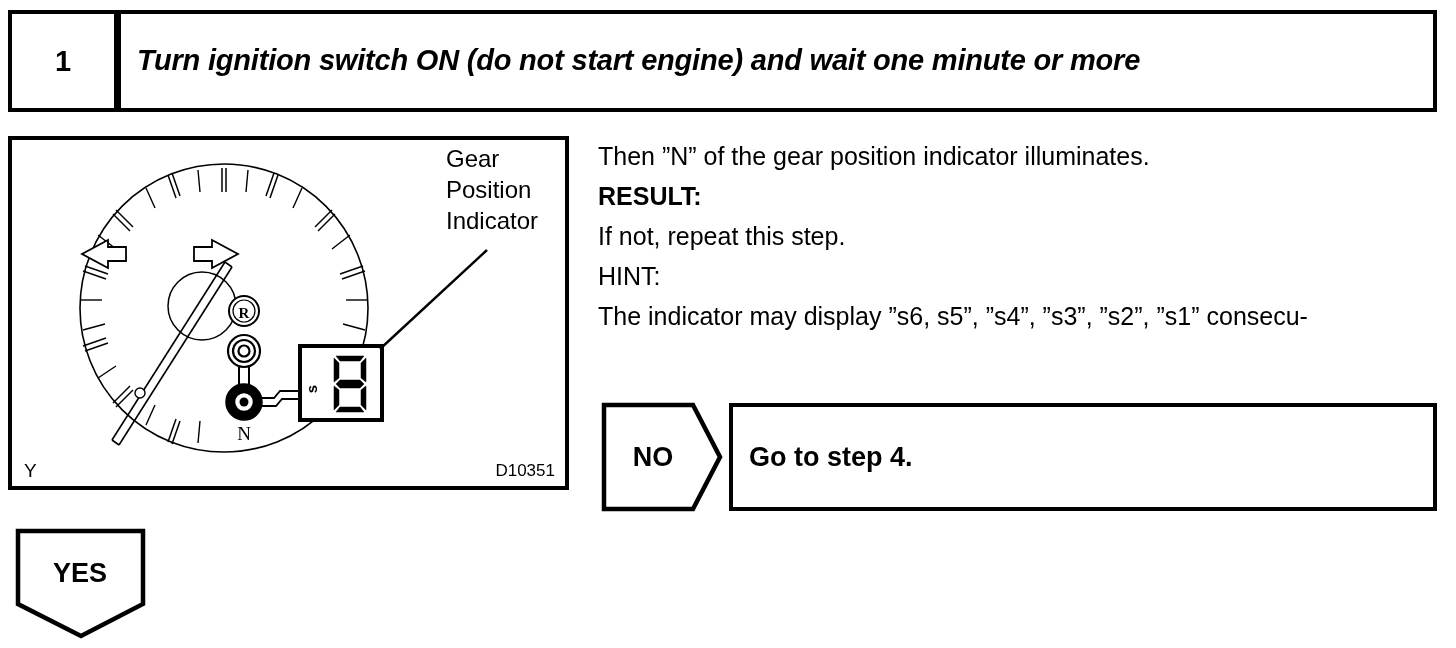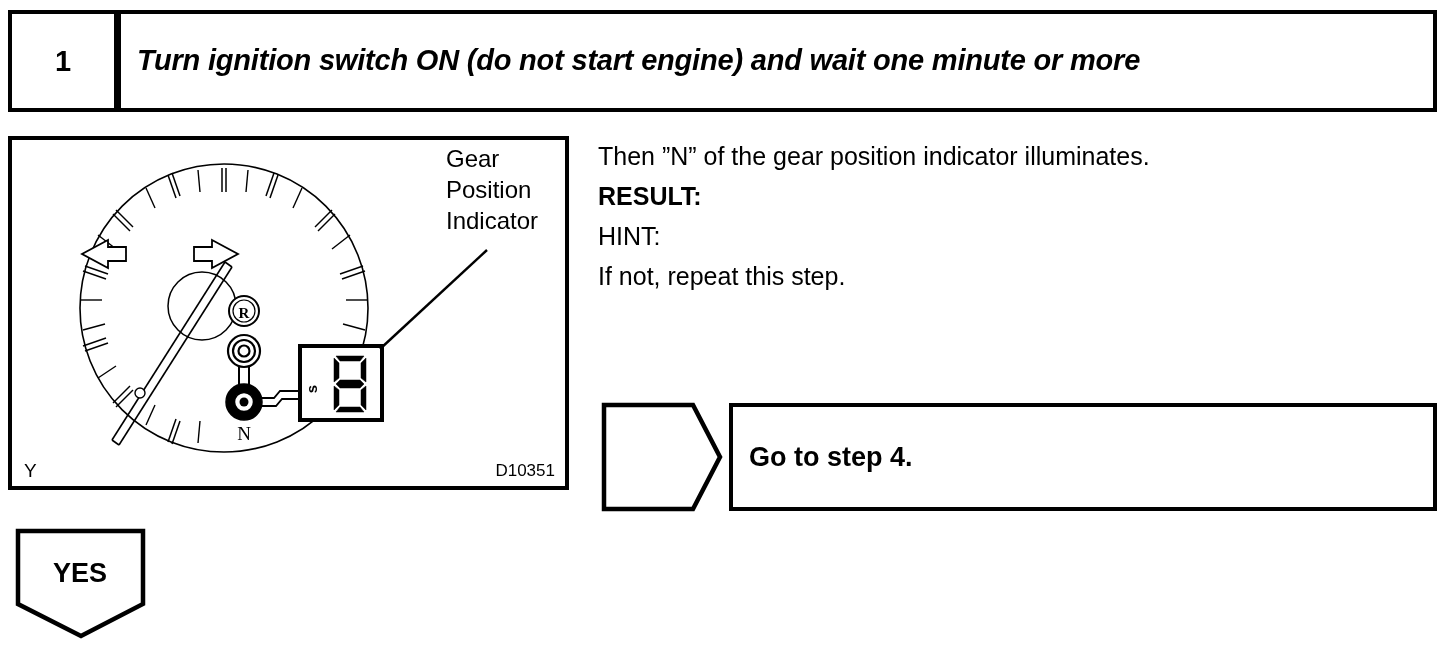--- a/index.html
+++ b/index.html
@@ -302,29 +302,31 @@
 
       <text x="12" y="337" font-family="Liberation Sans, sans-serif" font-size="19" fill="#000">Y</text>
 
       <text x="543" y="336" text-anchor="end" font-family="Liberation Sans, sans-serif" font-size="17" fill="#000">D10351</text>
     </svg>
   </div>
 
   <div class="result-block">
     <div class="line">Then ”N” of the gear position indicator illuminates.</div>
     <div class="line bold">RESULT:</div>
+    <div class="line">If not, repeat this step.</div>
     <div class="line">HINT:</div>
-    <div class="line">If not, repeat this step.</div>
+    <div class="line">The indicator may display ”s6, s5”, ”s4”, ”s3”, ”s2”, ”s1” consecu-</div>
   </div>
 
   <div class="no-branch">
     <div class="no-tag">
       <svg width="122" height="110" viewBox="0 0 122 110">
         <polygon points="3,3 92,3 119,55 92,107 3,107" fill="#fff" stroke="#000" stroke-width="4.5"></polygon>
       </svg>
+      <div class="tag-label">NO</div>
     </div>
     <div class="no-result-box">
       <span class="txt">Go to step 4.</span>
     </div>
   </div>
 
   <div class="yes-branch">
     <svg width="132" height="112" viewBox="0 0 132 112">
       <polygon points="3,3 128,3 128,76 66,108 3,76" fill="#fff" stroke="#000" stroke-width="4.5"></polygon>
     </svg>

